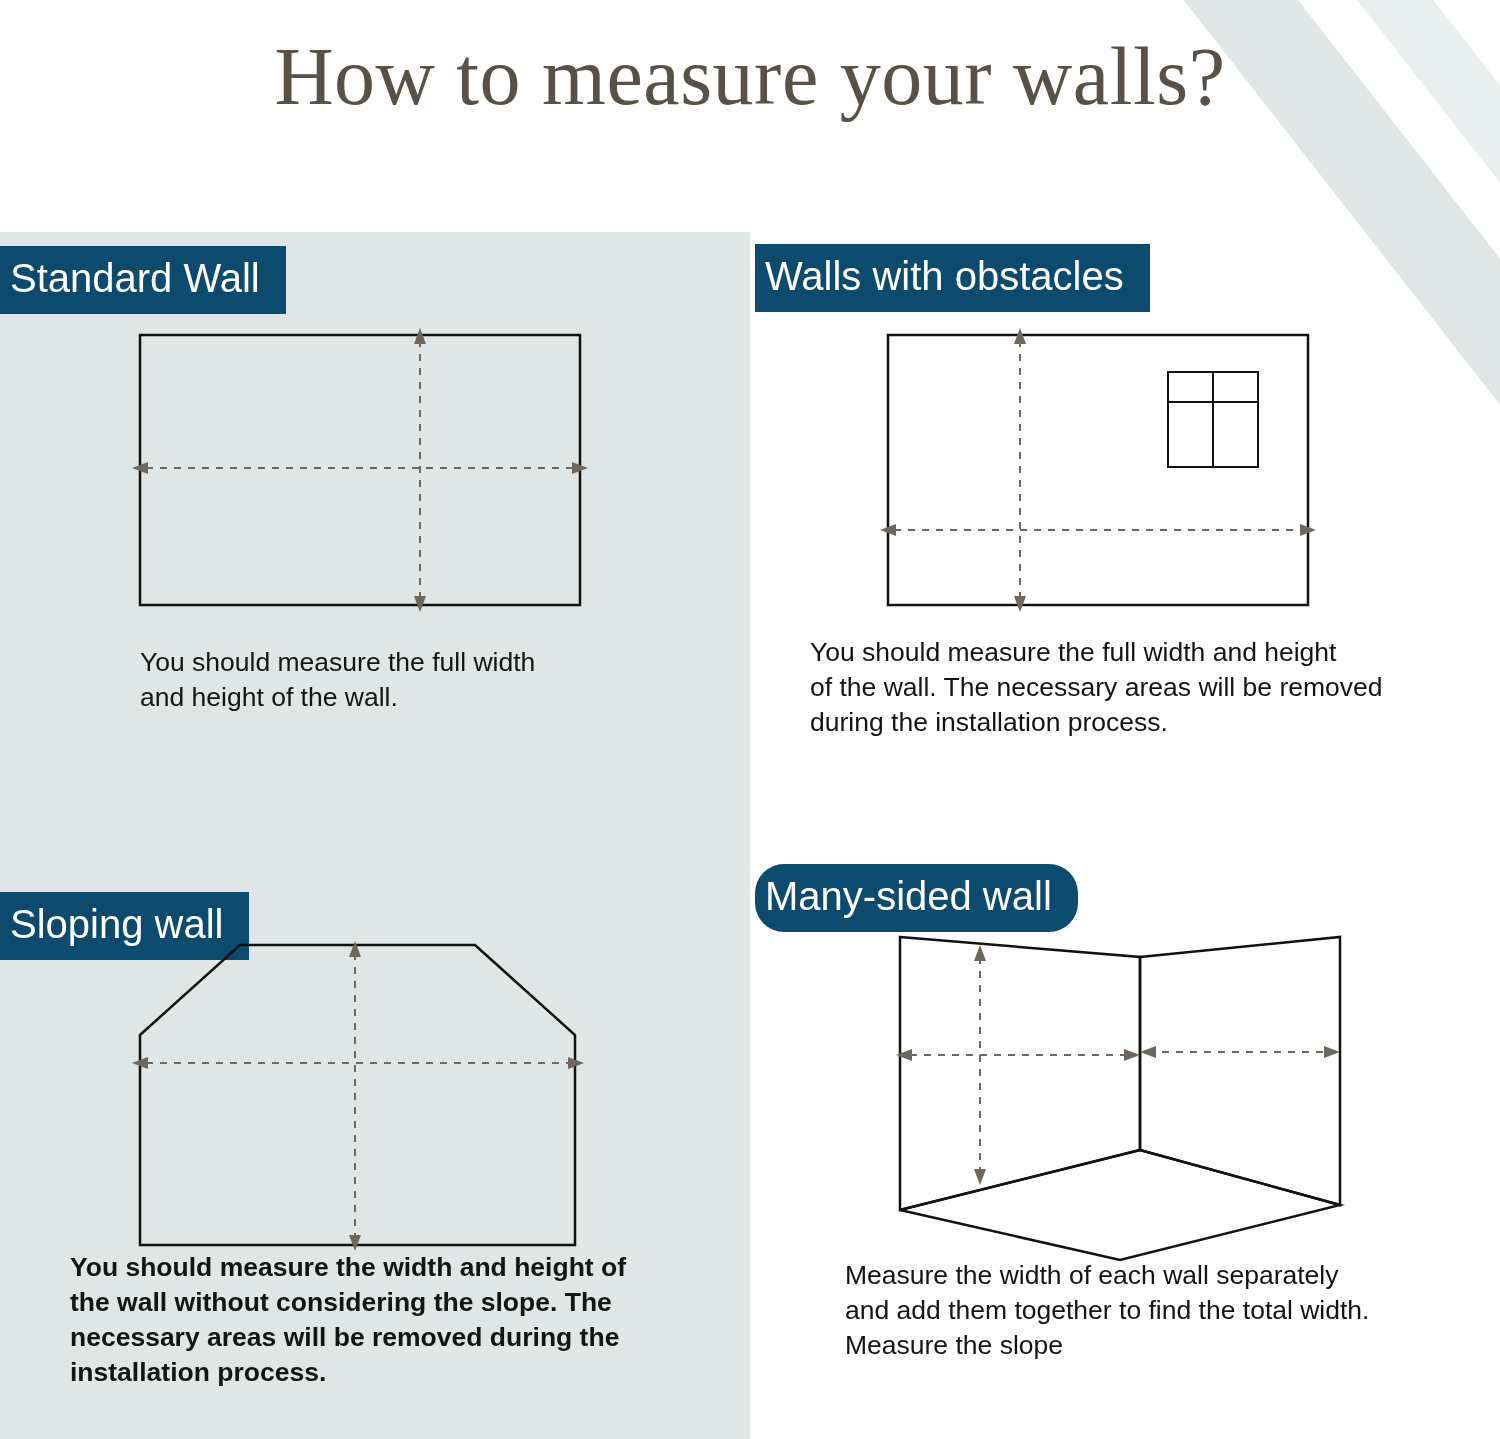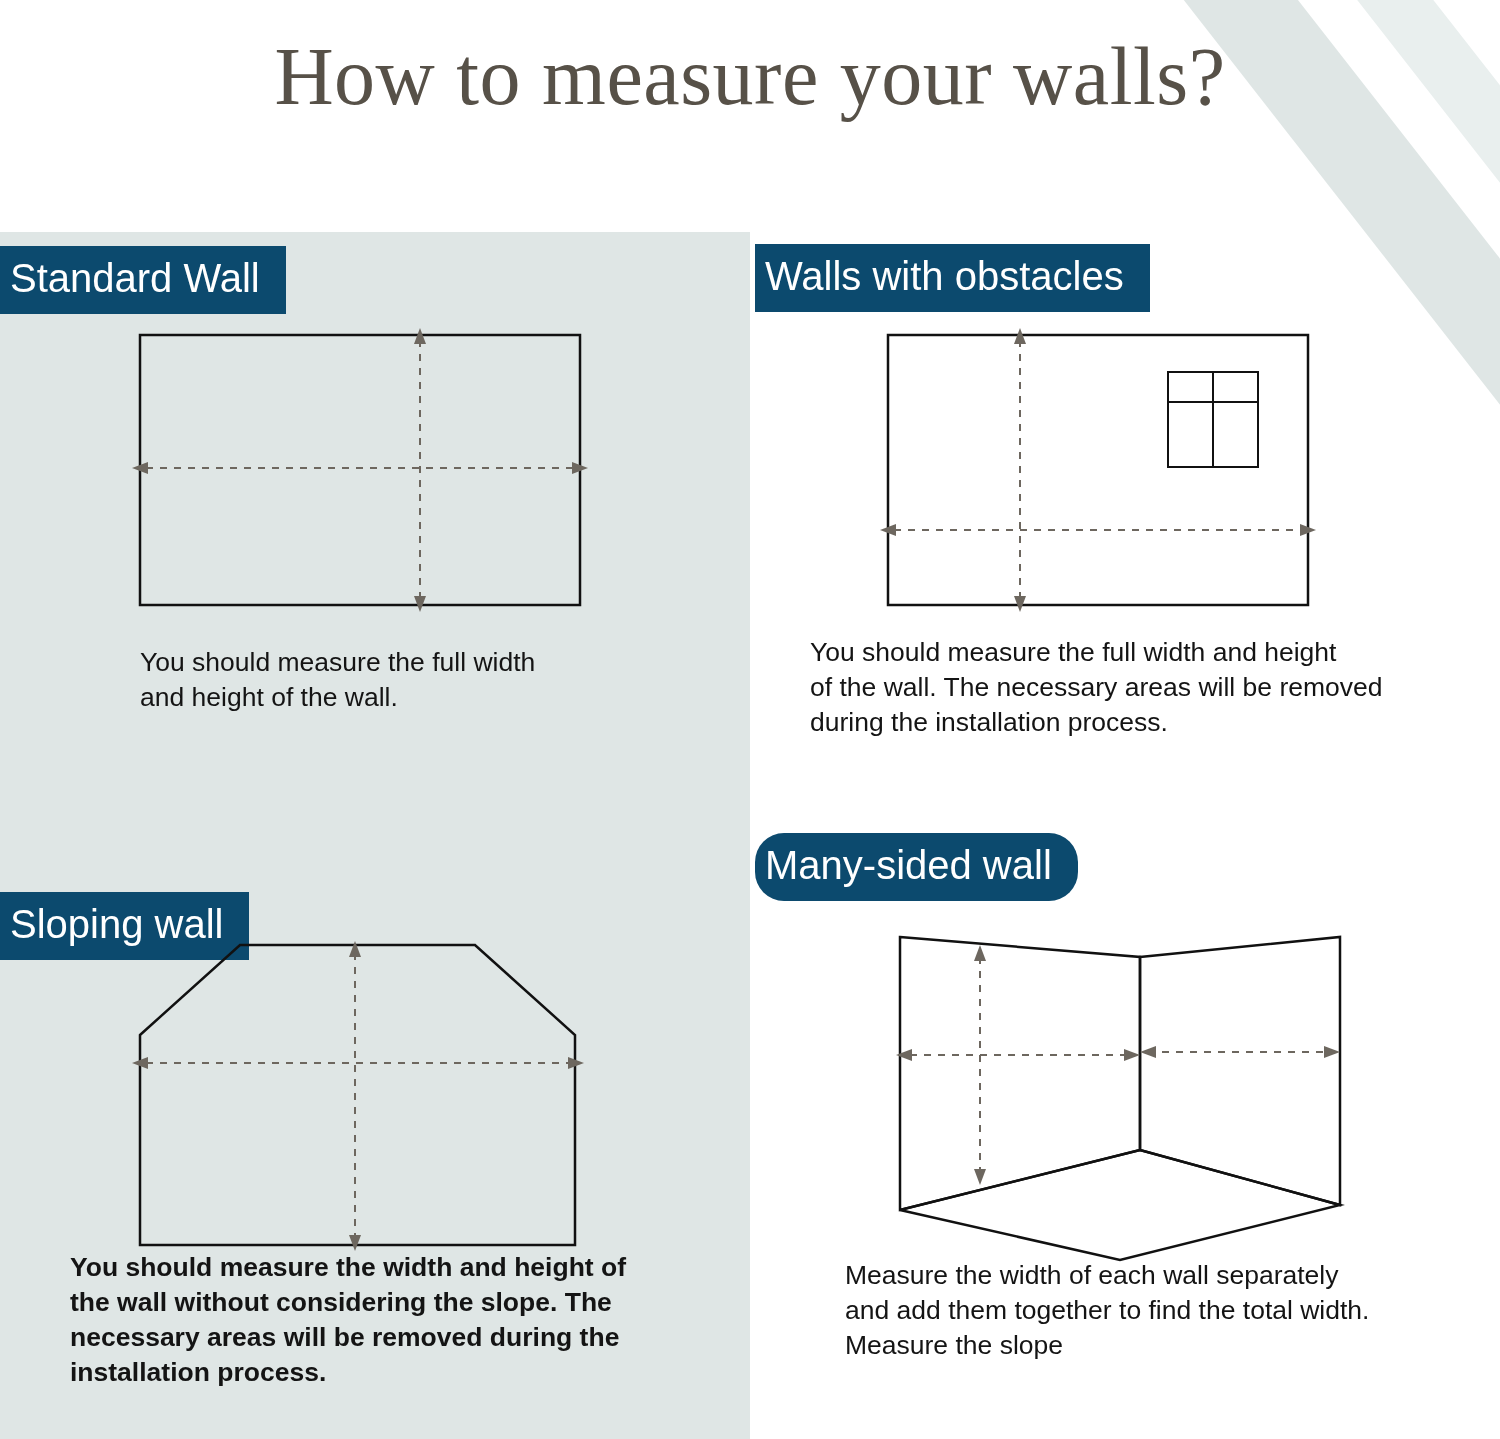--- a/index.html
+++ b/index.html
@@ -65,21 +65,21 @@
     background: #0c4a6e;
     color: #ffffff;
     font-size: 40px;
     line-height: 1;
     padding: 12px 26px 16px 10px;
     white-space: nowrap;
   }
   .st-standard  { left: 0;   top: 246px; }
   .st-obstacles { left: 755px; top: 244px; }
   .st-sloping   { left: 0;   top: 864px; margin-top: 28px; }
-  .st-many      { left: 755px; top: 833px; border-radius: 29px; }
+  .st-many      { left: 755px; top: 864px; border-radius: 29px; }
 
   .caption {
     position: absolute;
     font-size: 26.5px;
     line-height: 1.32;
     color: #141414;
     white-space: pre-line;
   }
   .cap-standard  { left: 140px; top: 645px; width: 560px; }
   .cap-obstacles { left: 810px; top: 635px; width: 660px; }

